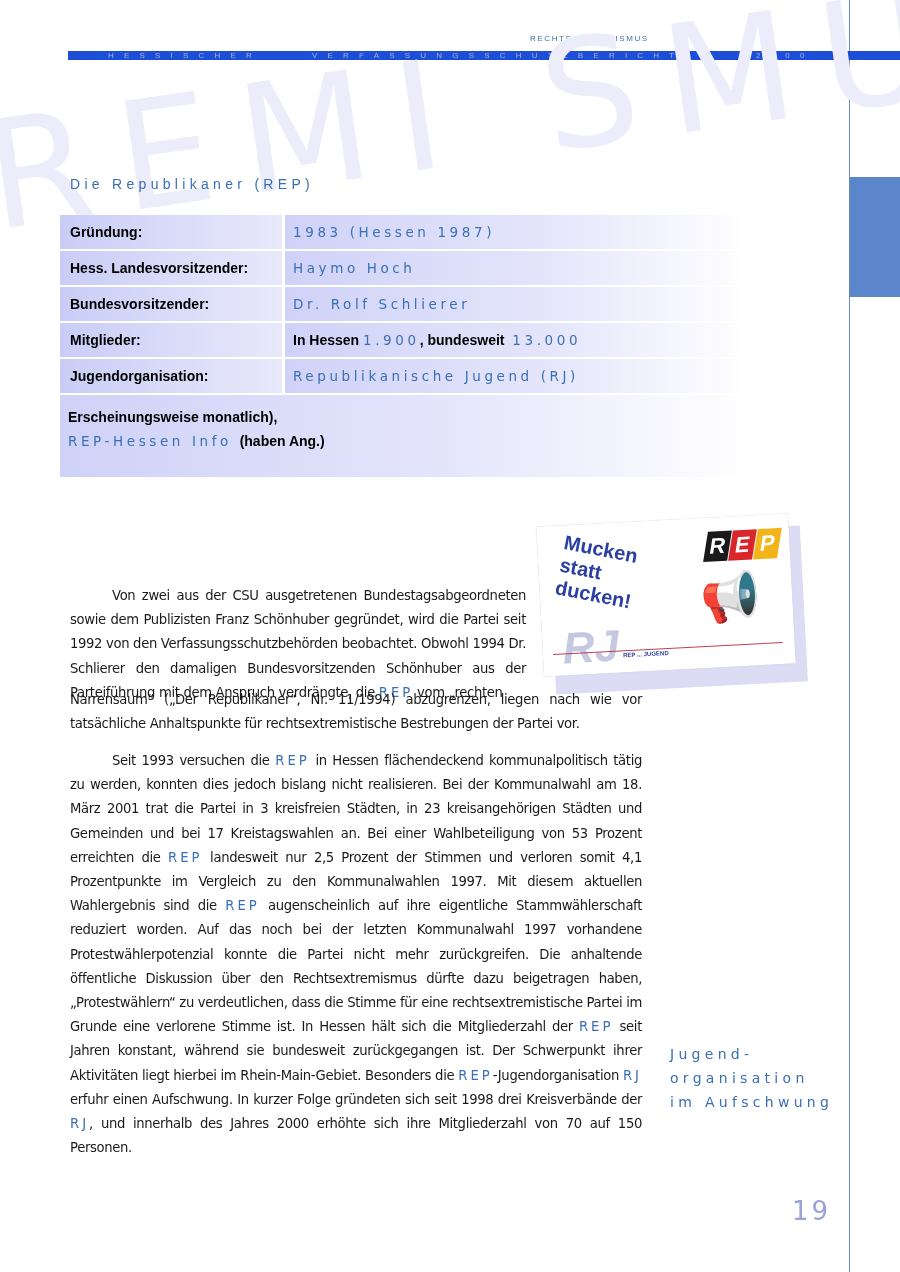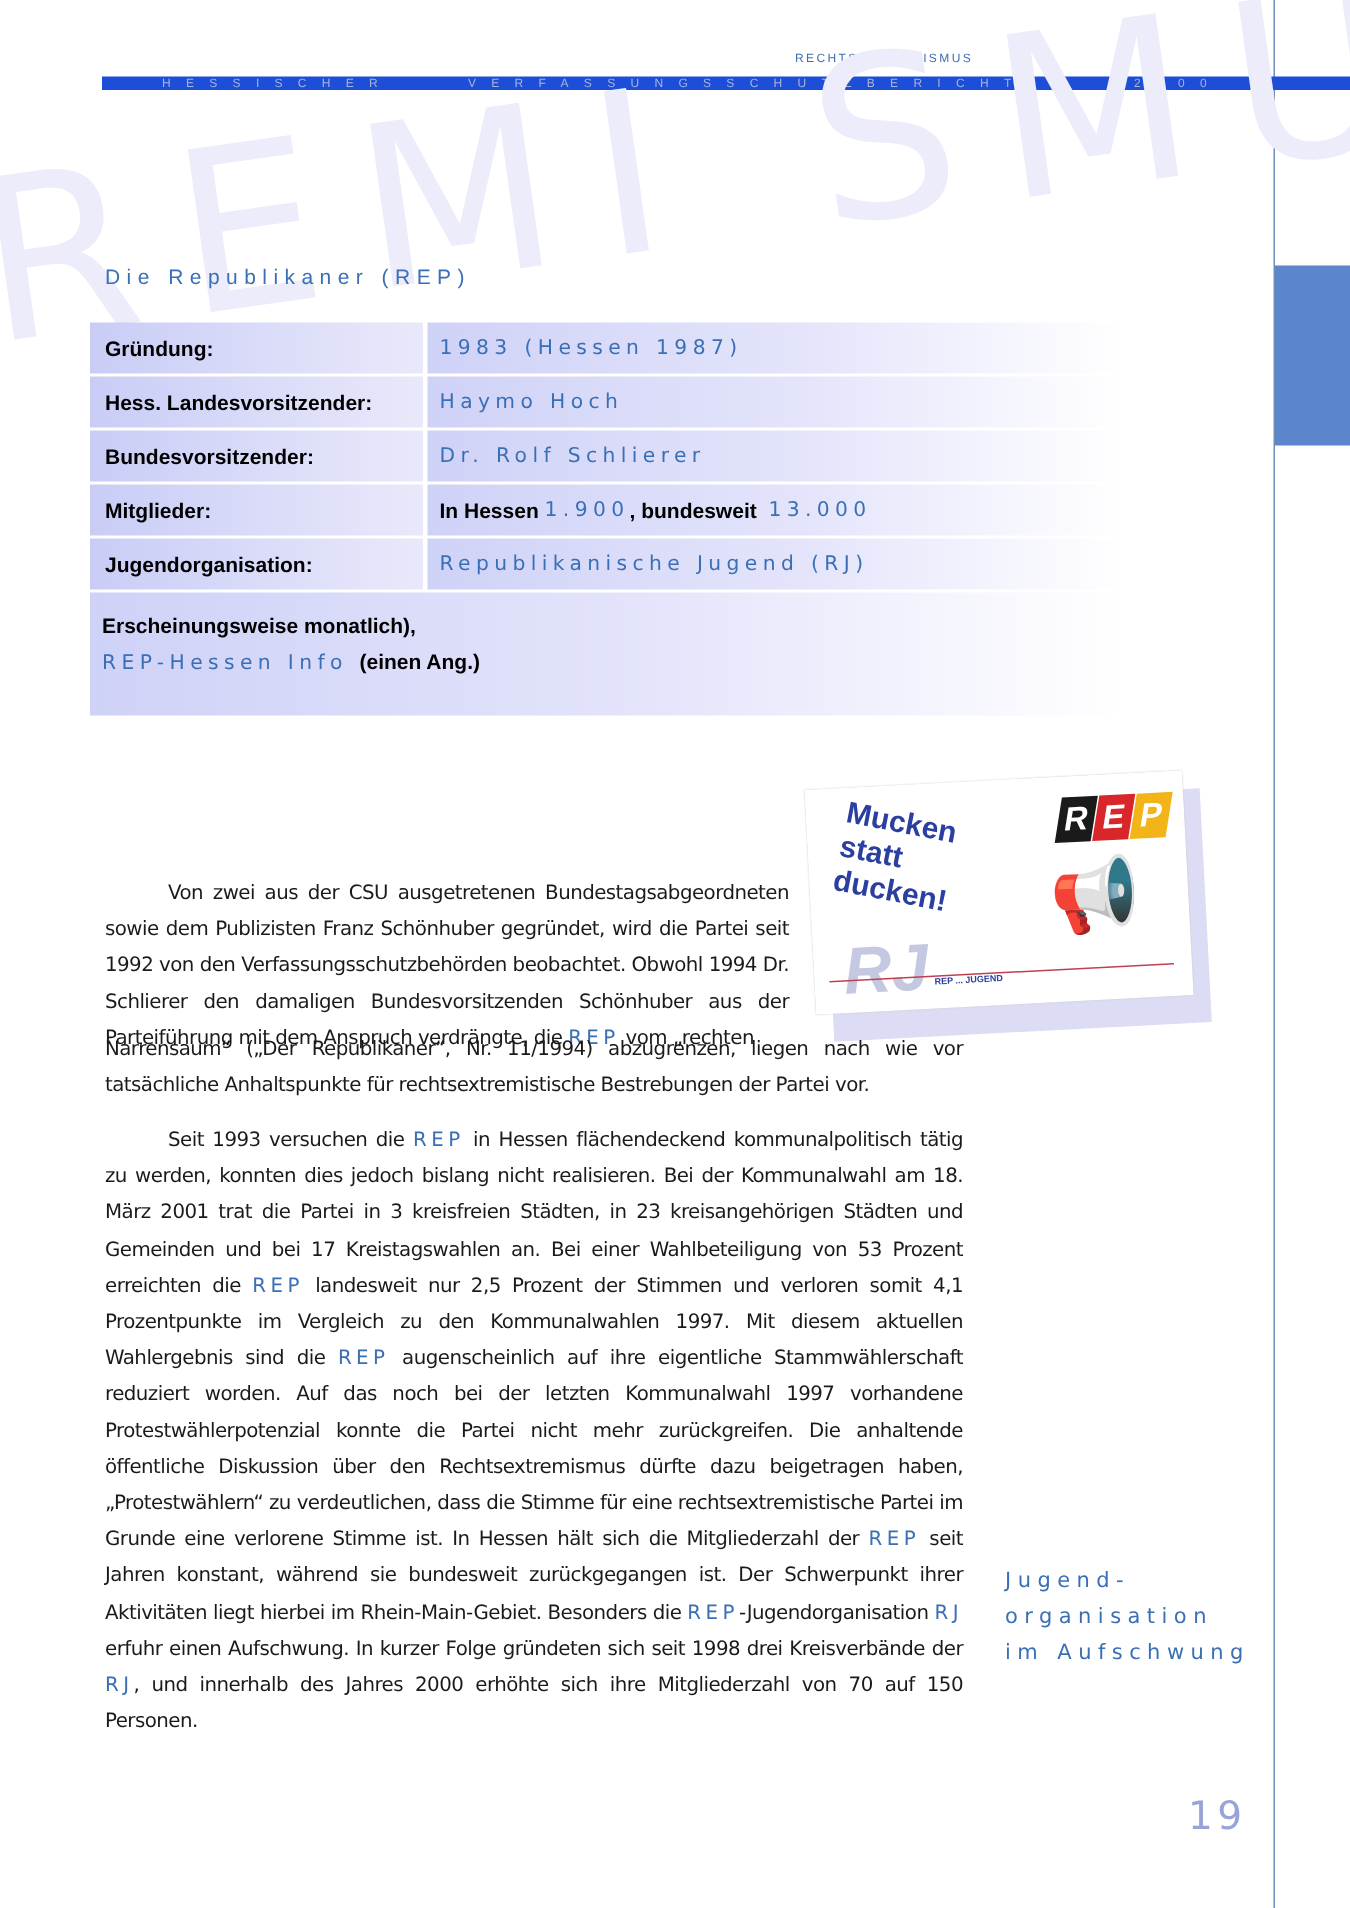--- a/index.html
+++ b/index.html
@@ -109,21 +109,21 @@
   </div>
   <div class="row r1">
     <div class="k">Jugendorganisation:</div>
     <div class="v">
         <span class="blue-sp">Republikanische Jugend (RJ)</span>
       </div>
   </div>
   <div class="row r-pub">
     <div class="v">
       <div><span class="blk">Erscheinungsweise monatlich),</span></div>
-      <div><span class="blue-sp">REP-Hessen Info</span>&nbsp;&nbsp;<span class="blk">(einen Ang.)</span></div>
+      <div><span class="blue-sp">REP-Hessen Info</span>&nbsp;&nbsp;<span class="blk">(haben Ang.)</span></div>
     </div>
   </div>
 </div>
 
 <div class="poster">
   <div class="shadow"></div>
   <div class="card">
     <div class="slogan">
       <div>Mucken</div>
       <div>statt</div>

